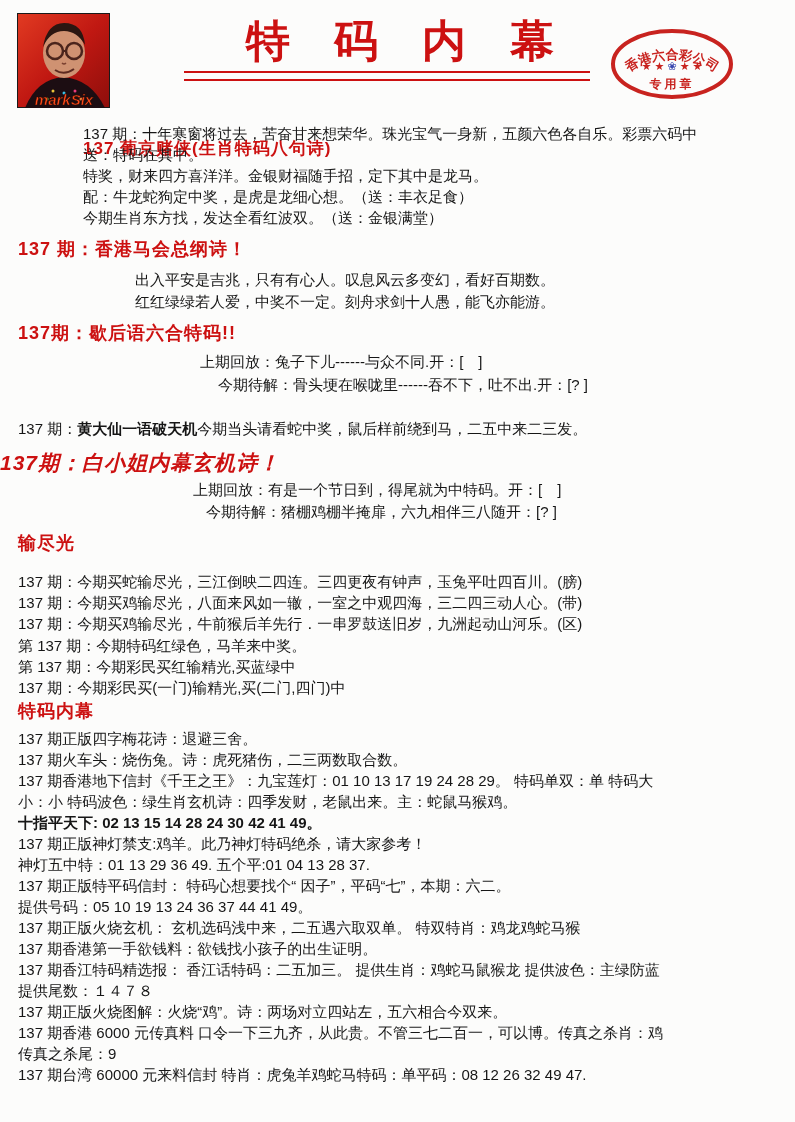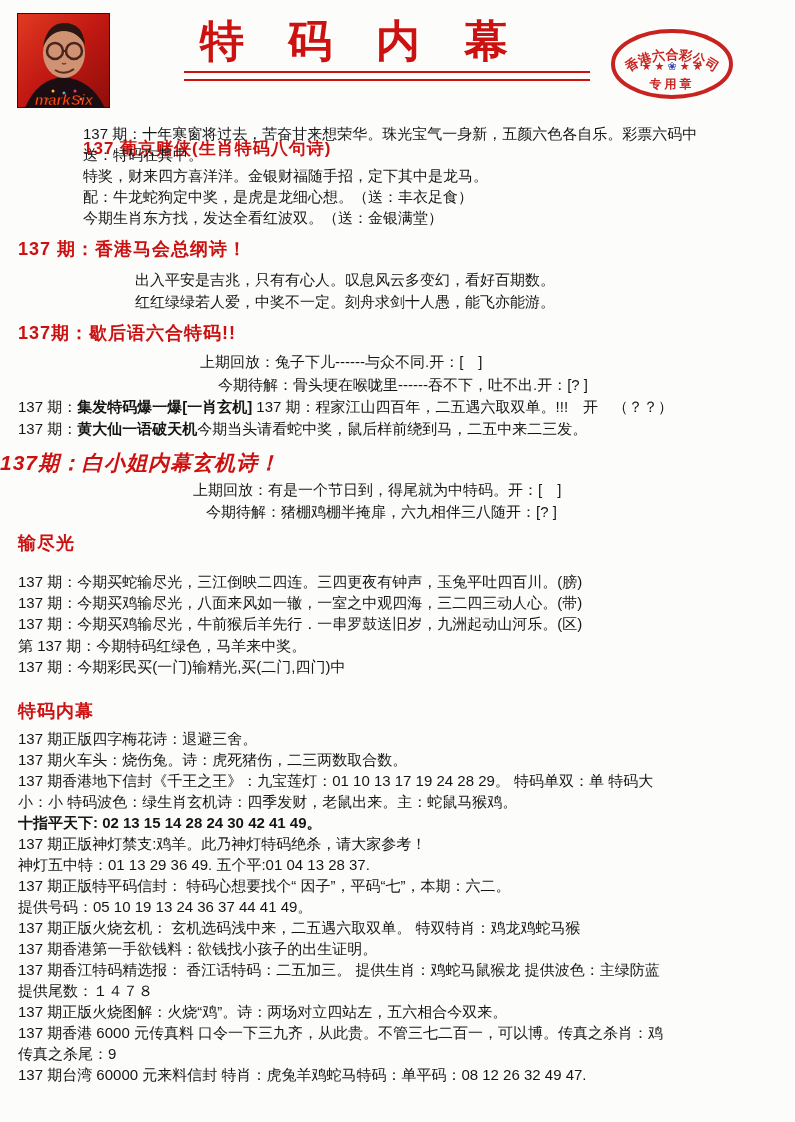--- a/index.html
+++ b/index.html
@@ -12,21 +12,21 @@
     overflow:hidden;
   }
   .abs{position:absolute;}
   .red{color:#cc1111;font-weight:bold;}
   .hd{white-space:nowrap;letter-spacing:1px;}
   .ln{white-space:nowrap;font-size:15px;}
   .blk .ln{line-height:21px;}
   .b{font-weight:bold;}
   .title{
     left:200px;top:12px;width:400px;
-    text-align:left;
+    text-align:center;
     font-family:"Liberation Serif", serif;
     font-size:44px;font-weight:bold;color:#cc1111;
     white-space:nowrap;
   }
   .title-rule{
     left:184px;top:71px;width:406px;height:6px;
     border-top:2px solid #cc1111;
     border-bottom:2px solid #cc1111;
   }
   .photo{left:17px;top:13px;width:93px;height:95px;}
@@ -98,33 +98,33 @@
 
   <div class="abs red hd" style="left:18px;top:237px;font-size:18px;">137 期：香港马会总纲诗！</div>
   <div class="abs blk s2-block">
     <div class="ln">出入平安是吉兆，只有有心人。叹息风云多变幻，看好百期数。</div>
     <div class="ln">红红绿绿若人爱，中奖不一定。刻舟求剑十人愚，能飞亦能游。</div>
   </div>
 
   <div class="abs red hd" style="left:18px;top:321px;font-size:18px;">137期：歇后语六合特码!!</div>
   <div class="abs ln" style="left:200px;top:353px;">上期回放：兔子下儿------与众不同.开：[　]</div>
   <div class="abs ln" style="left:218px;top:376px;">今期待解：骨头埂在喉咙里------吞不下，吐不出.开：[? ]</div>
-  <div class="abs ln" style="left:18px;top:398px;"><span>137 期：</span><span class="b">集发特码爆一爆[一肖玄机]</span><span> 137 期：程家江山四百年，二五遇六取双单。!!!　开　（？？）</span></div>
   <div class="abs ln" style="left:18px;top:420px;"><span>137 期：</span><span class="b">黄大仙一语破天机</span><span>今期当头请看蛇中奖，鼠后样前绕到马，二五中来二三发。</span></div>
 
   <div class="abs red hd" style="left:0;top:449px;font-size:21px;font-style:italic;">137期：白小姐内幕玄机诗！</div>
   <div class="abs ln" style="left:193px;top:481px;">上期回放：有是一个节日到，得尾就为中特码。开：[　]</div>
   <div class="abs ln" style="left:206px;top:503px;">今期待解：猪棚鸡棚半掩扉，六九相伴三八随开：[? ]</div>
 
   <div class="abs red hd" style="left:18px;top:531px;font-size:18px;">输尽光</div>
   <div class="abs blk s5-block">
     <div class="ln">137 期：今期买蛇输尽光，三江倒映二四连。三四更夜有钟声，玉兔平吐四百川。(膀)</div>
     <div class="ln">137 期：今期买鸡输尽光，八面来风如一辙，一室之中观四海，三二四三动人心。(带)</div>
     <div class="ln">137 期：今期买鸡输尽光，牛前猴后羊先行．一串罗鼓送旧岁，九洲起动山河乐。(区)</div>
     <div class="ln">第 137 期：今期特码红绿色，马羊来中奖。</div>
+    <div class="ln">第 137 期：今期彩民买红输精光,买蓝绿中</div>
     <div class="ln">137 期：今期彩民买(一门)输精光,买(二门,四门)中</div>
   </div>
 
   <div class="abs red hd" style="left:18px;top:699px;font-size:18px;">特码内幕</div>
   <div class="abs blk s6-block">
     <div class="ln">137 期正版四字梅花诗：退避三舍。</div>
     <div class="ln">137 期火车头：烧伤兔。诗：虎死猪伤，二三两数取合数。</div>
     <div class="ln">137 期香港地下信封《千王之王》：九宝莲灯：01 10 13 17 19 24 28 29。 特码单双：单 特码大</div>
     <div class="ln">小：小 特码波色：绿生肖玄机诗：四季发财，老鼠出来。主：蛇鼠马猴鸡。</div>
     <div class="ln b">十指平天下: 02 13 15 14 28 24 30 42 41 49。</div>

